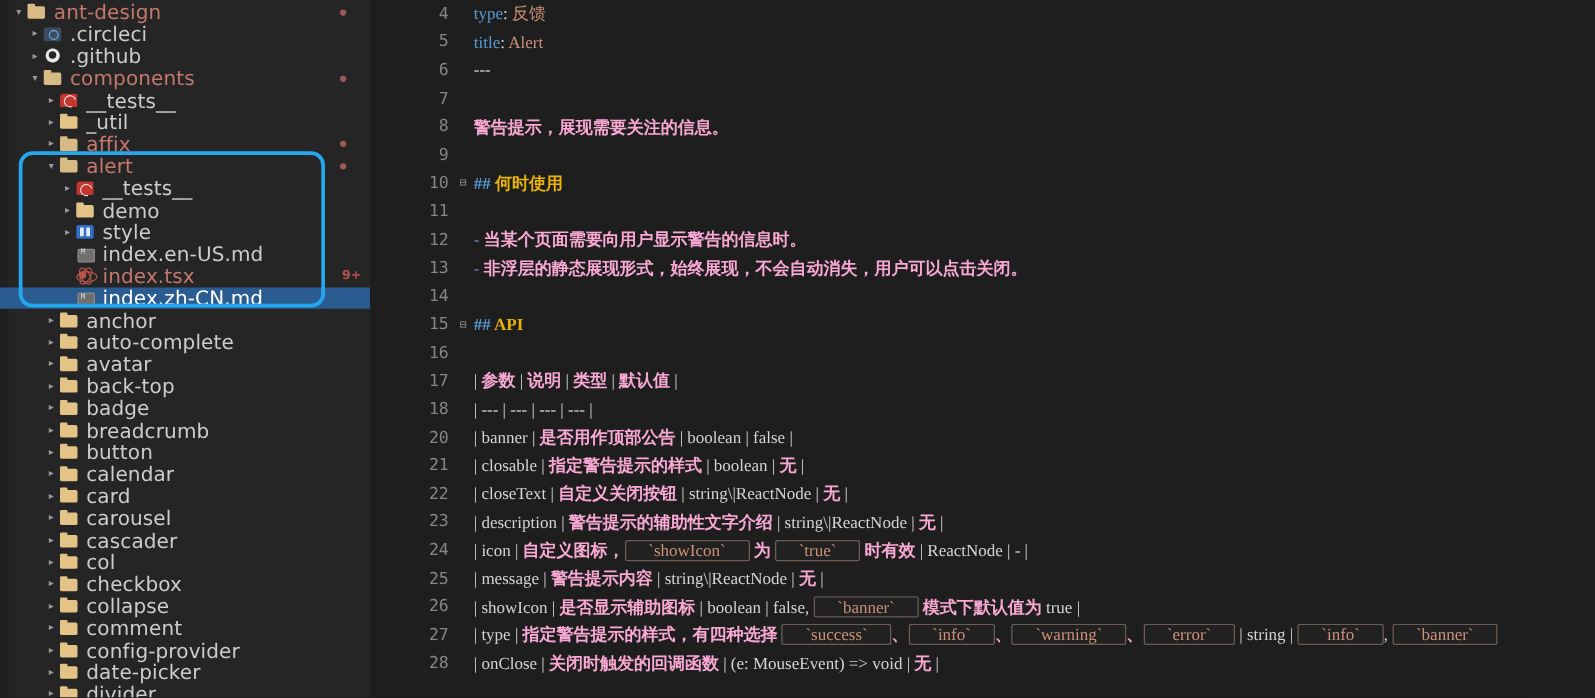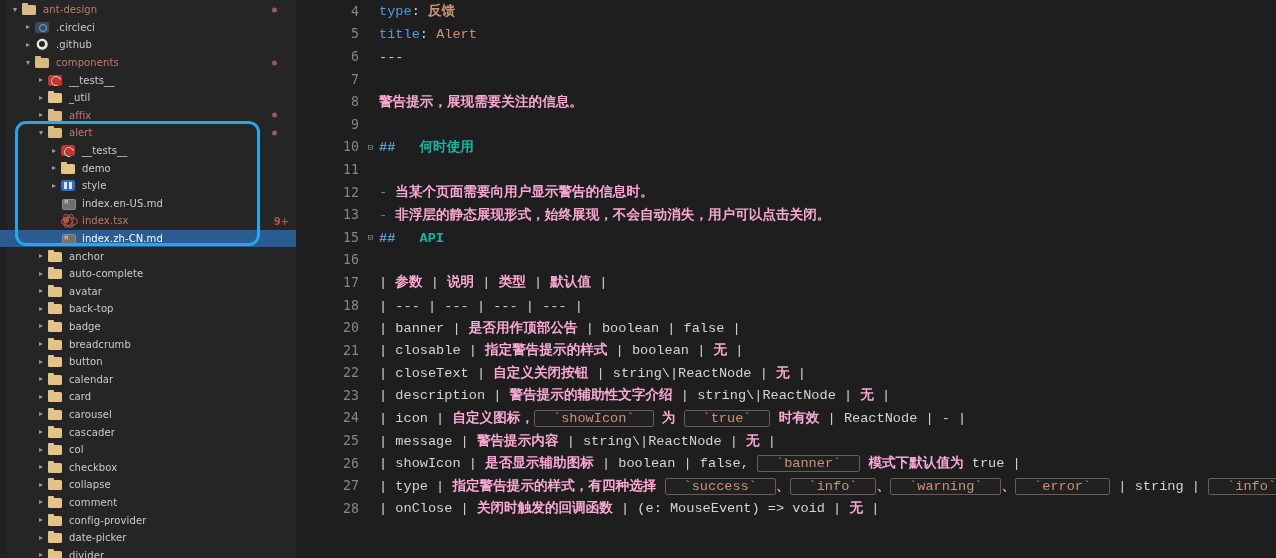--- a/index.html
+++ b/index.html
@@ -43,21 +43,21 @@
     display:flex; align-items:center; justify-content:center;
   }
   .twisty.open::before { content:"\25BE"; font-size:8px; }
   .twisty.closed::before { content:"\25B8"; font-size:8px; }
   .twisty.none::before { content:""; }
   .ico {
     width: 17px; flex: 0 0 17px; height: 13px;
     margin-right: 5px; position: relative;
     display:inline-block;
   }
-  .lbl { font-size: 10px; letter-spacing: .1px; }
+  .lbl { font-size: 16px; letter-spacing: .1px; }
   .c-mod { color:#c4786b; }
   .c-norm { color:#cccccc; }
   .c-plain { color:#d4d4d4; }
 
   
   .ico.folder::before{
     content:""; position:absolute; left:1px; top:2px;
     width:14px; height:10px; border-radius:1.5px;
     background: linear-gradient(#e8c98f,#d4b madness);
     background: #e3c386;
@@ -193,28 +193,28 @@
     padding-right: 3px;
     color: #868686;
     font-size: 13.2px;
     user-select:none;
   }
   .fold {
     flex: 0 0 17px; text-align:center;
     color:#9a9a9a; font-size:9px;
   }
   .code { flex: 1 1 auto; overflow:hidden; }
-  .mono { font-family: Liberation Mono, monospace; }
-  .cjk  { font-family: "DejaVu Sans", "Liberation Sans", sans-serif; font-weight:700; }
+  .mono { font-family: Liberation Serif, serif; }
+  .cjk  { font-family: "DejaVu Sans", "Liberation Sans", sans-serif; font-weight:400; }
 
   .tk-key   { color:#569cd6; }
   .tk-str   { color:#ce9178; }
   .tk-txt   { color:#d4d4d4; }
   .tk-head  { color:#569cd6; font-weight:bold; }
-  .tk-headt { color:#14b8a6; font-weight:bold;margin-left:16px; }
+  .tk-headt { color:#eab308; font-weight:bold; }
   .tk-list  { color:#6a84c8; }
   .tk-hr    { color:#d4d4d4; }
   .tk-bold  { color:#f9a8d4; font-weight:600; }
   .tk-pipe  { color:#d4d4d4; }
   .inline-code {
     color:#ce9178;
     border:1px solid #6b5d56;
     border-radius:2px;
     padding: 0px 18px;
     background: rgba(255,255,255,0.015);
@@ -478,20 +478,25 @@
           <span class="gut">12</span>
           <span class="fold"></span>
           <span class="code"><span class="tk-list mono">- </span><span class="tk-bold cjk">当某个页面需要向用户显示警告的信息时。</span></span>
         </div>
         <div class="cline">
           <span class="gut">13</span>
           <span class="fold"></span>
           <span class="code"><span class="tk-list mono">- </span><span class="tk-bold cjk">非浮层的静态展现形式，始终展现，不会自动消失，用户可以点击关闭。</span></span>
         </div>
         <div class="cline">
+          <span class="gut">14</span>
+          <span class="fold"></span>
+          <span class="code"></span>
+        </div>
+        <div class="cline">
           <span class="gut">15</span>
           <span class="fold">⊟</span>
           <span class="code"><span class="tk-head mono">## </span><span class="tk-headt mono">API</span></span>
         </div>
         <div class="cline">
           <span class="gut">16</span>
           <span class="fold"></span>
           <span class="code"></span>
         </div>
         <div class="cline">

